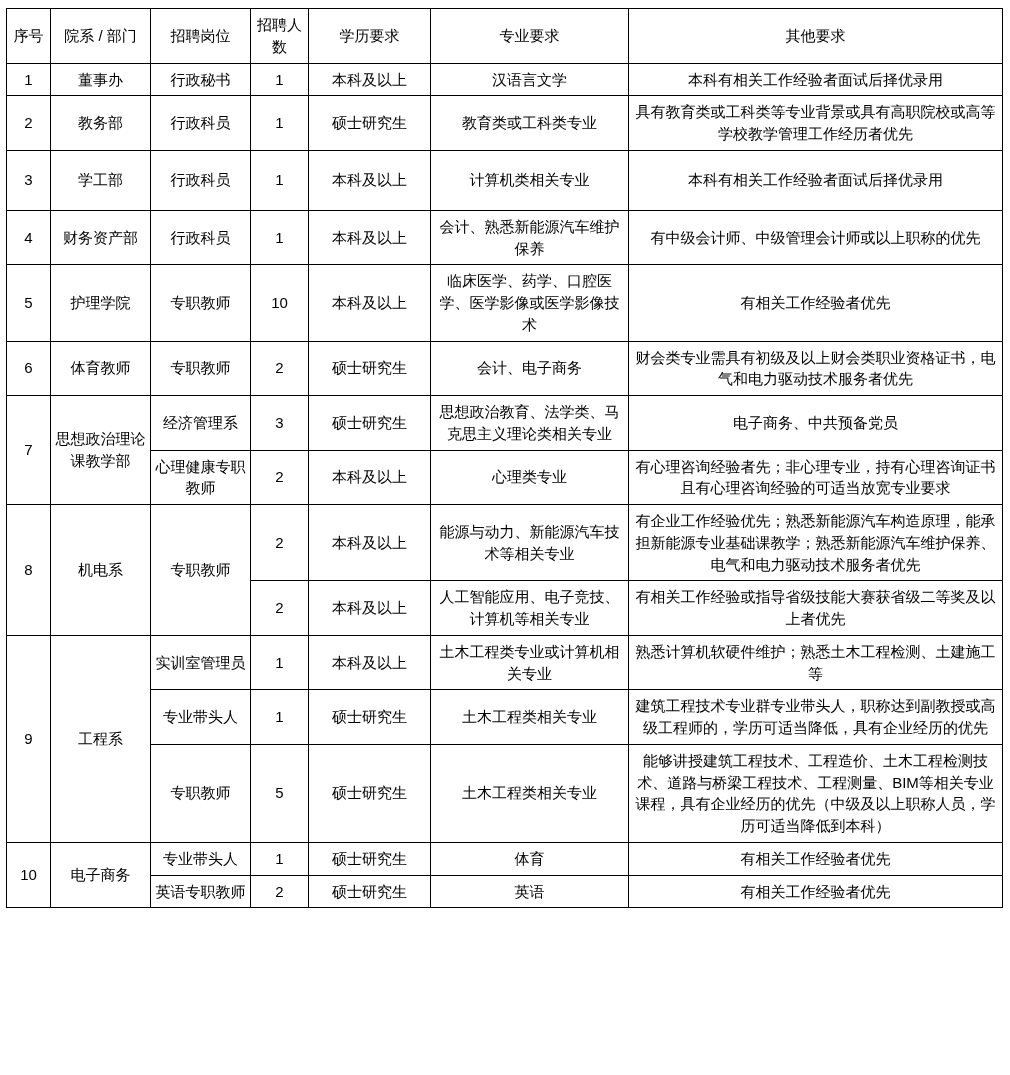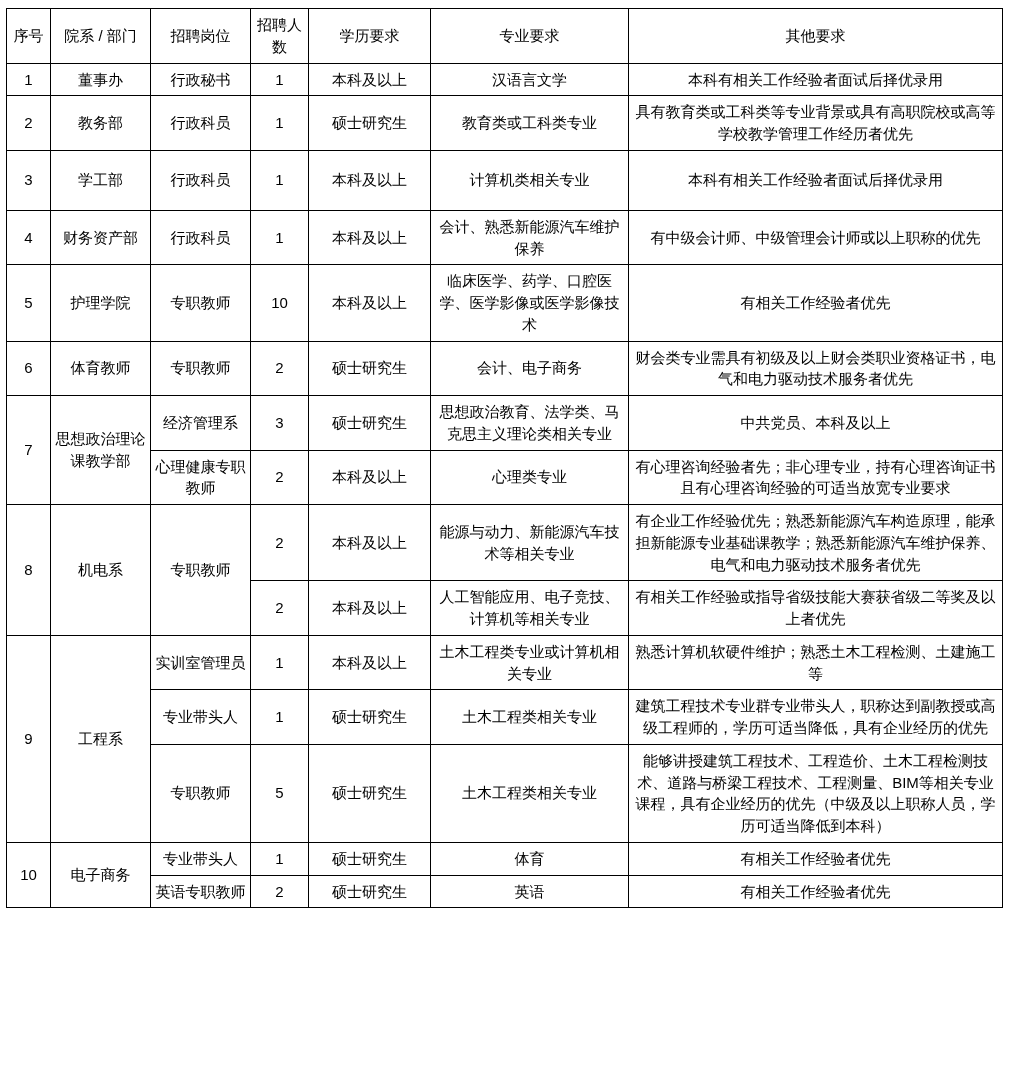--- a/index.html
+++ b/index.html
@@ -145,21 +145,21 @@
         <td class="other">财会类专业需具有初级及以上财会类职业资格证书，电气和电力驱动技术服务者优先</td>
       </tr>
 
       <tr>
         <td class="seq" rowspan="2">7</td>
         <td class="dept" rowspan="2">思想政治理论课教学部</td>
         <td class="post">经济管理系</td>
         <td class="num">3</td>
         <td class="edu">硕士研究生</td>
         <td class="major">思想政治教育、法学类、马克思主义理论类相关专业</td>
-        <td class="other">中共党员、本科及以上</td>
+        <td class="other">电子商务、中共预备党员</td>
       </tr>
       <tr>
         <td class="post">心理健康专职教师</td>
         <td class="num">2</td>
         <td class="edu">本科及以上</td>
         <td class="major">心理类专业</td>
         <td class="other">有心理咨询经验者先；非心理专业，持有心理咨询证书且有心理咨询经验的可适当放宽专业要求</td>
       </tr>
 
       <tr>

